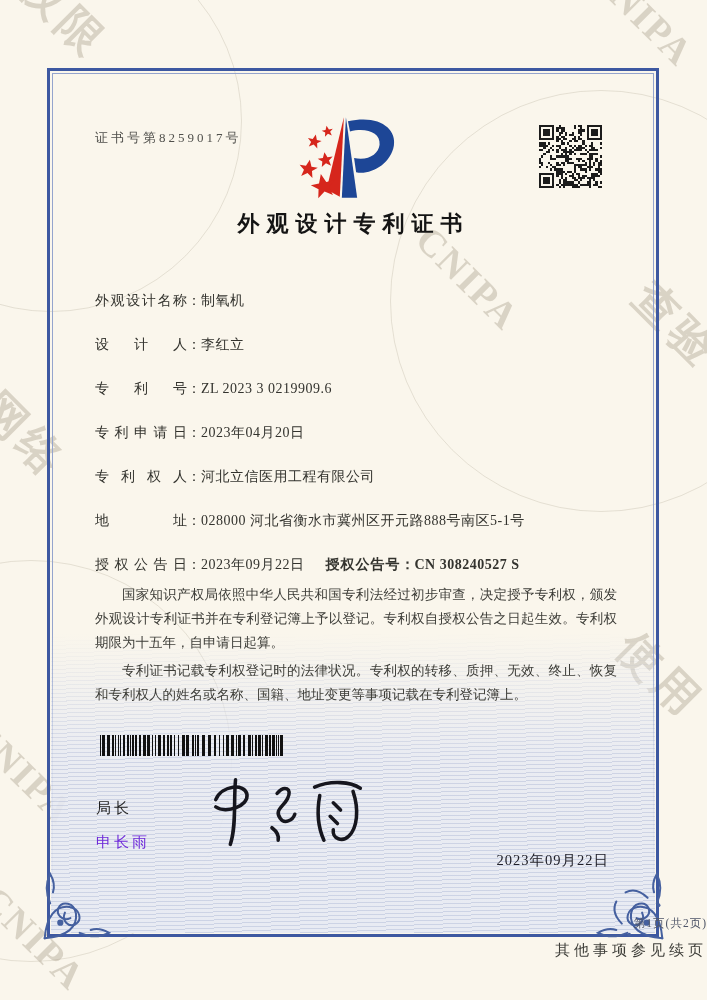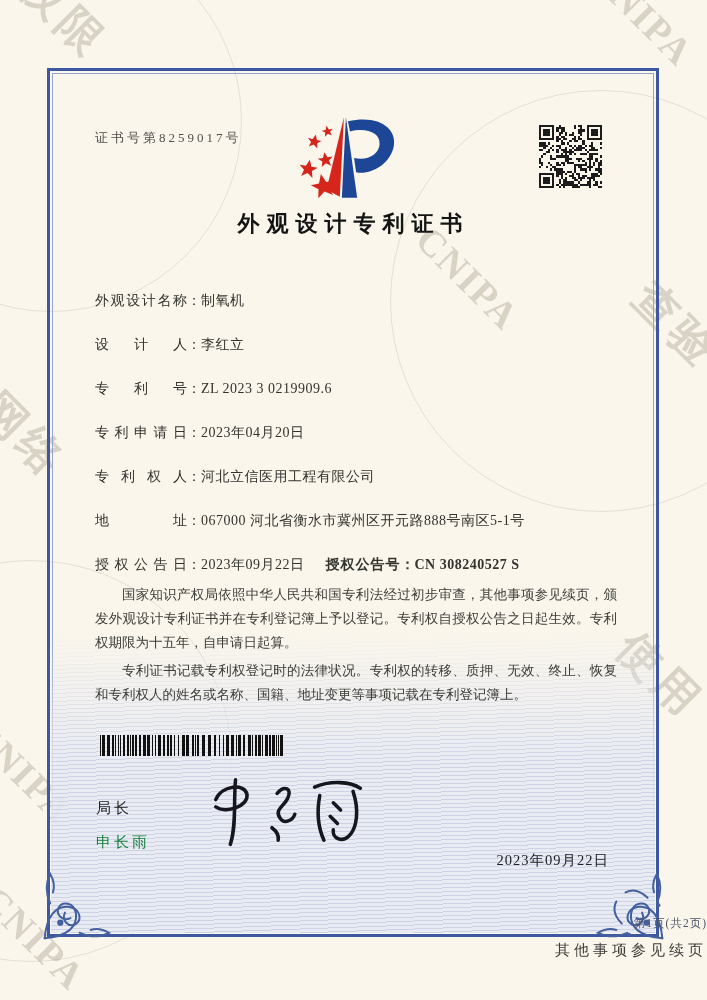--- a/index.html
+++ b/index.html
@@ -41,21 +41,21 @@
   .flabel2{letter-spacing:1px;}
   
   .paras{position:absolute;left:95px;top:583px;width:522px;font-size:13.5px;
          line-height:1.76;color:#3c3c37;text-align:justify;z-index:8;}
   .paras p{margin:0 0 5px;text-indent:2em;}
   
   .barcode{position:absolute;left:100px;top:735px;width:183px;height:21px;z-index:8;}
   .sig-title{position:absolute;left:96px;top:799px;font-size:15px;letter-spacing:3px;
              color:#1d1d1d;z-index:8;}
   .sig-name{position:absolute;left:96px;top:833px;font-size:15px;letter-spacing:3px;
-            color:#15803d;z-index:8;}
+            color:#6d28d9;z-index:8;}
   .sig-hand{position:absolute;left:196px;top:766px;width:182px;height:86px;z-index:8;}
   .issue-date{position:absolute;left:0;right:98px;top:851px;text-align:right;
               font-size:14.5px;letter-spacing:1px;color:#21212a;z-index:8;}
   .page-info{position:absolute;left:0;right:0;top:916px;text-align:right;font-size:11.5px;
              letter-spacing:1px;color:#4e5568;z-index:8;}
   .footer-note{position:absolute;left:0;right:0;top:941px;text-align:right;font-size:15px;
                letter-spacing:4px;color:#3d3d38;z-index:8;}
 </style>
 </head>
 <body>
@@ -439,29 +439,29 @@
     <div class="frow" style="top:88px;">
       <span class="flabel">专利号</span><span>：</span><span class="fvalue">ZL 2023 3 0219909.6</span>
     </div>
     <div class="frow" style="top:132px;">
       <span class="flabel">专利申请日</span><span>：</span><span class="fvalue">2023年04月20日</span>
     </div>
     <div class="frow" style="top:176px;">
       <span class="flabel">专利权人</span><span>：</span><span class="fvalue">河北立信医用工程有限公司</span>
     </div>
     <div class="frow" style="top:220px;">
-      <span class="flabel">地址</span><span>：</span><span class="fvalue">067000 河北省衡水市冀州区开元路888号南区5-1号</span>
+      <span class="flabel">地址</span><span>：</span><span class="fvalue">028000 河北省衡水市冀州区开元路888号南区5-1号</span>
     </div>
     <div class="frow" style="top:264px;">
       <span class="flabel">授权公告日</span><span>：</span><span class="fvalue">2023年09月22日</span><span class="pair2"><span class="flabel2">授权公告号</span><span>：</span><span class="fvalue">CN 308240527 S</span></span>
     </div>
   </div>
 
   <div class="paras">
-    <p>国家知识产权局依照中华人民共和国专利法经过初步审查，其他事项参见续页，颁发外观设计专利证书并在专利登记簿上予以登记。专利权自授权公告之日起生效。专利权期限为十五年，自申请日起算。</p>
+    <p>国家知识产权局依照中华人民共和国专利法经过初步审查，决定授予专利权，颁发外观设计专利证书并在专利登记簿上予以登记。专利权自授权公告之日起生效。专利权期限为十五年，自申请日起算。</p>
     <p>专利证书记载专利权登记时的法律状况。专利权的转移、质押、无效、终止、恢复和专利权人的姓名或名称、国籍、地址变更等事项记载在专利登记簿上。</p>
   </div>
 
   <svg id="bc-svg" class="barcode" viewBox="0 0 183 21" preserveAspectRatio="none" shape-rendering="crispEdges">
       <rect x="0" y="0" width="1" height="21" fill="#111"></rect>
       <rect x="2" y="0" width="3" height="21" fill="#111"></rect>
       <rect x="7" y="0" width="3" height="21" fill="#111"></rect>
       <rect x="12" y="0" width="2" height="21" fill="#111"></rect>
       <rect x="15" y="0" width="1" height="21" fill="#111"></rect>
       <rect x="18" y="0" width="1" height="21" fill="#111"></rect>

